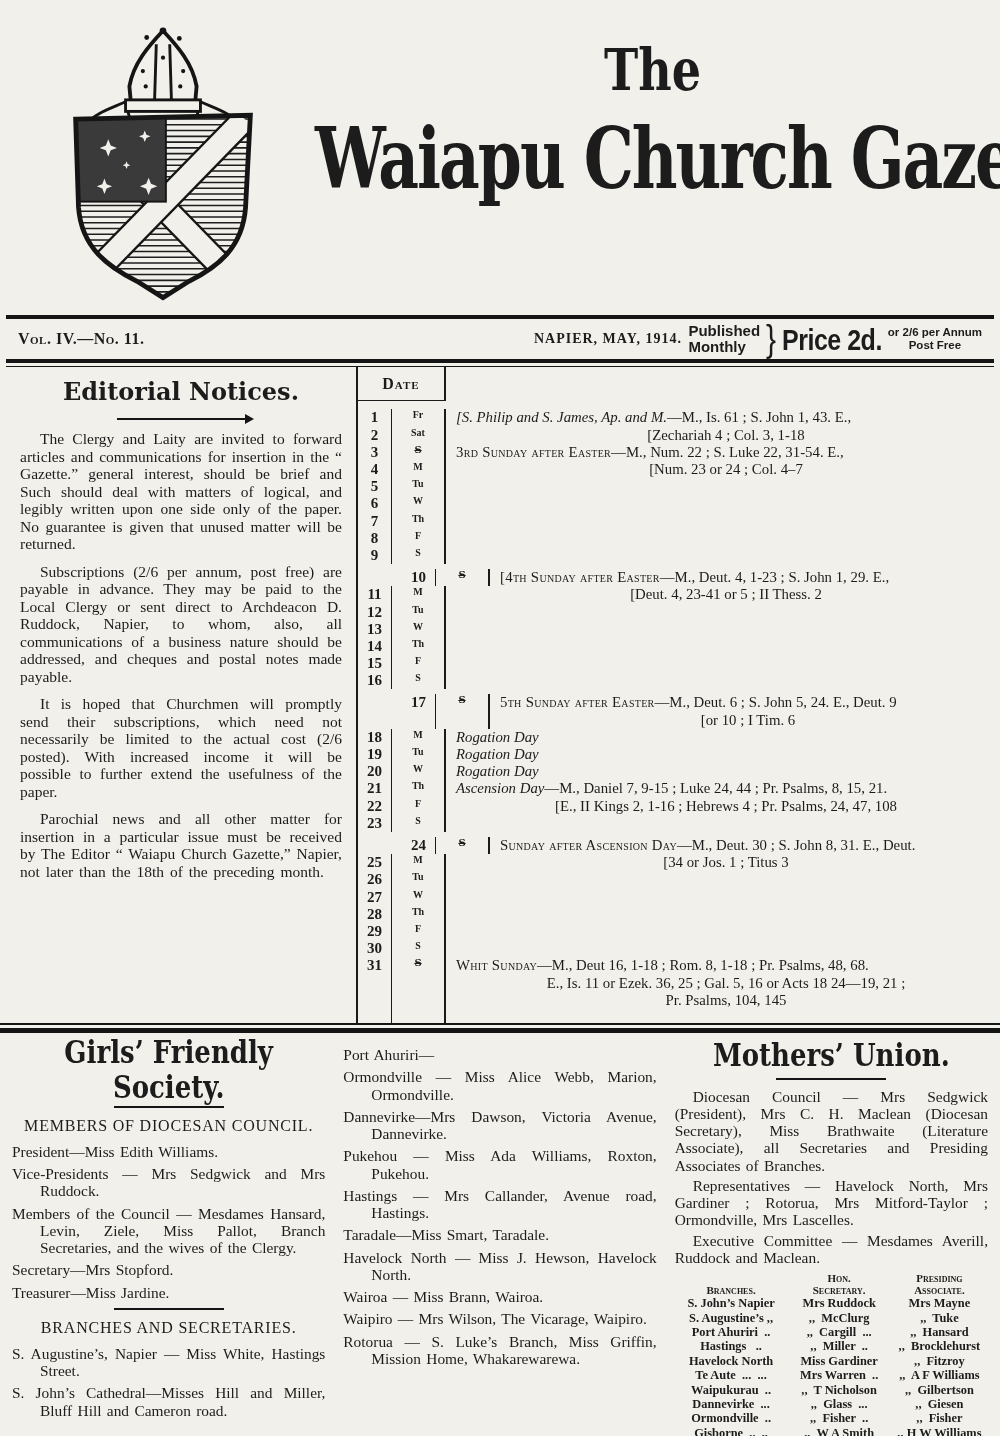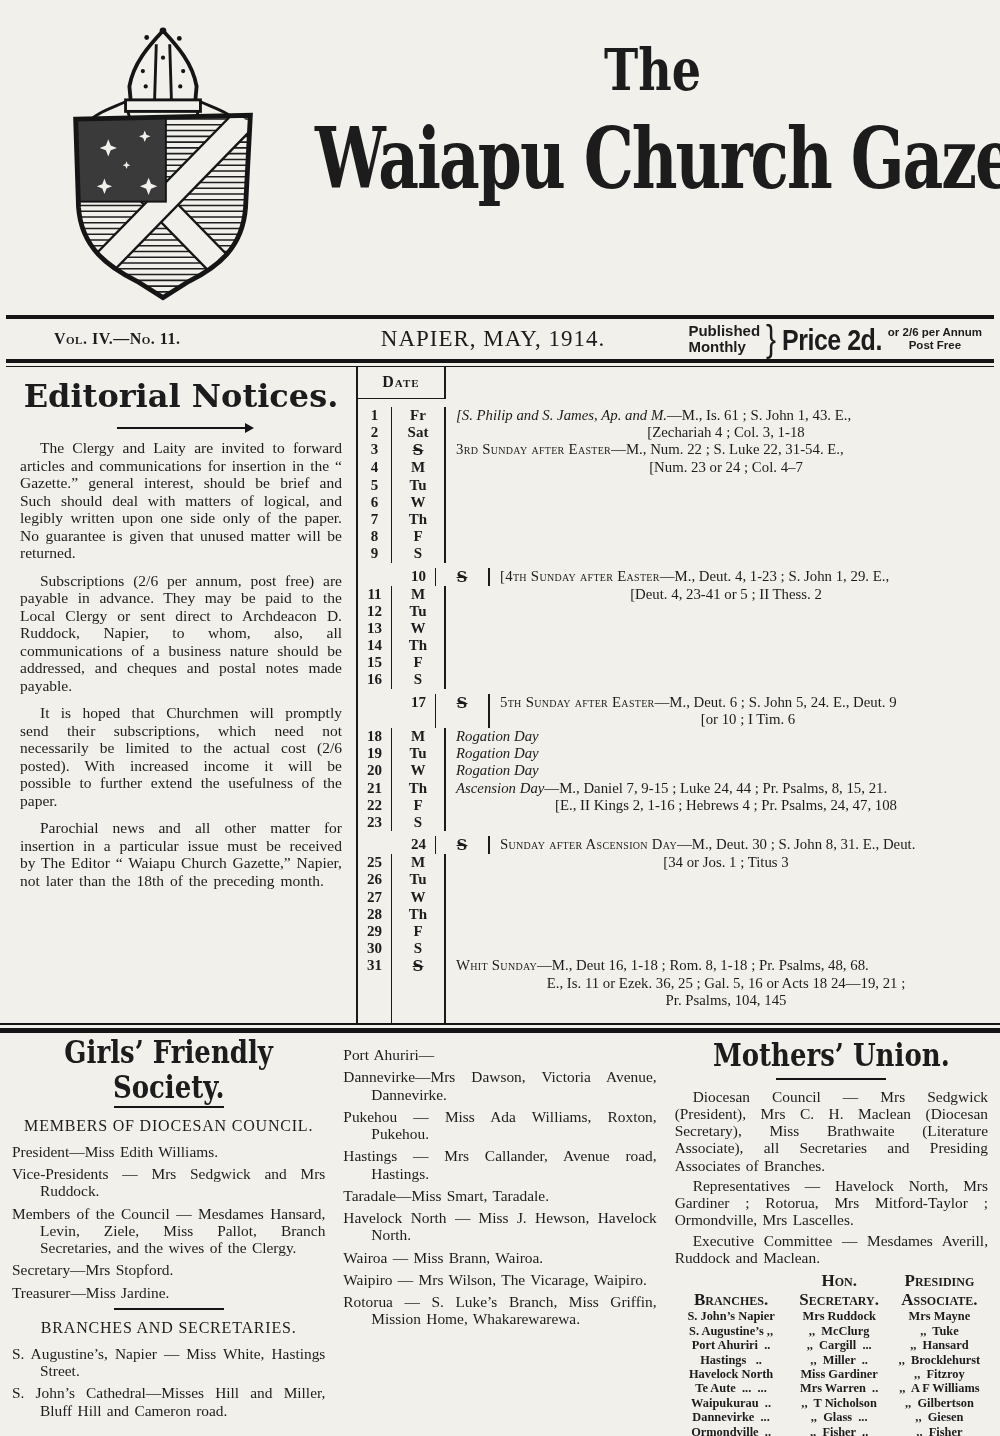--- a/index.html
+++ b/index.html
@@ -14,52 +14,52 @@
   
   .masthead{position:relative;height:294px;margin-top:21px;}
   .crest{position:absolute;left:24px;top:4px;width:278px;height:288px;}
   .mast-text{position:absolute;left:315px;top:26px;width:675px;text-align:center;}
   .blet{font-family:"DejaVu Serif",serif;font-weight:700;display:inline-block;}
   .mast-the{font-size:46px;transform:scaleY(1.25);line-height:1;}
   .mast-title{font-size:63px;letter-spacing:-2px;transform:scaleY(1.35);line-height:1;margin-top:34px;white-space:nowrap;}
 
   .rule-a{height:4px;background:#151515;margin:0 6px;}
   .publine{height:40px;display:flex;align-items:center;padding:0 18px;justify-content:space-between;}
-  .vol{font-size:16px;font-weight:700;font-variant:small-caps;letter-spacing:.5px;width:250px;margin-left:36px;}
-  .placedate{font-size:23px;font-weight:400;letter-spacing:1px;text-align:center;flex:1;}
+  .vol{font-size:16px;font-weight:700;font-variant:small-caps;letter-spacing:.5px;width:250px;}
+  .placedate{font-size:14px;font-weight:700;letter-spacing:1px;text-align:right;flex:1;}
   .pricing{display:flex;align-items:center;gap:6px;width:300px;justify-content:flex-end;
            font-family:"Liberation Sans","DejaVu Sans",sans-serif;}
   .pub-stack{font-size:15px;font-weight:700;line-height:1.05;text-align:left;}
   .brace{font-size:30px;font-weight:400;transform:scaleY(1.2);}
   .price{font-size:25px;font-weight:700;transform:scaleY(1.2);letter-spacing:-.5px;white-space:nowrap;}
   .annum-stack{font-size:11.5px;font-weight:700;line-height:1.1;text-align:center;}
   .rule-b{margin:0 6px;border-top:4px solid #151515;border-bottom:1px solid #151515;height:3px;}
 
   
   .main{display:flex;height:656px;}
   .editorial{width:358px;padding:10px 14px 0 20px;border-right:2px solid #1b1b1b;box-sizing:border-box;}
-  .ed-head{text-align:center;font-size:32px;}
+  .ed-head{text-align:center;font-size:24px;}
   .rule-arrow{position:relative;width:128px;border-top:2px solid #151515;margin:12px auto 10px;}
   .rule-arrow:after{content:"";position:absolute;right:-9px;top:-6px;
     border-left:9px solid #151515;border-top:5px solid transparent;border-bottom:5px solid transparent;}
   .ed-para{font-size:15.5px;line-height:1.13;text-align:justify;text-indent:20px;
     margin:0 0 10px;word-spacing:2px;}
 
   .calendar{flex:1;display:flex;flex-direction:column;}
   .cal-header{display:grid;grid-template-columns:88px 1fr;height:38px;}
   .cal-header .hd-date{border-right:2px solid #1b1b1b;border-bottom:1.5px solid #1b1b1b;
     display:flex;align-items:center;justify-content:center;
     font-variant:small-caps;font-weight:700;font-size:16px;letter-spacing:1px;}
   .cal-header .hd-title{border-bottom:1.5px solid #1b1b1b;display:flex;align-items:center;justify-content:center;
     font-family:"Liberation Sans","DejaVu Sans",sans-serif;font-weight:700;font-size:18px;letter-spacing:1.5px;}
   .cal-body{flex:1;display:flex;flex-direction:column;padding-top:8px;}
   .cal-row{display:grid;grid-template-columns:34px 54px 1fr;min-height:17.2px;}
   .cal-row.sp{margin-top:5px;padding-left:44px;}
   .c-num{text-align:center;font-weight:700;font-size:15px;border-right:1.2px solid #1b1b1b;}
-  .c-day{text-align:center;font-weight:700;font-size:15px;border-right:2px solid #1b1b1b;}
+  .c-day{text-align:center;font-weight:700;font-size:10px;border-right:2px solid #1b1b1b;}
   .c-day .sunsym{text-decoration:line-through;font-family:"DejaVu Serif",serif;}
   .c-lines{padding:0 4px 0 10px;font-size:14.8px;}
   .c-lines .line{line-height:17.2px;white-space:nowrap;}
   .c-lines .line.center{text-align:center;white-space:normal;}
   .it{font-style:italic;}
   .sc{font-variant:small-caps;letter-spacing:.3px;}
   .cal-fill{flex:1;display:grid;grid-template-columns:34px 54px 1fr;min-height:14px;}
   .cal-fill .f1{border-right:1.2px solid #1b1b1b;}
   .cal-fill .f2{border-right:2px solid #1b1b1b;}
 
@@ -71,21 +71,21 @@
   .b-head{text-align:center;font-size:26px;display:block;line-height:1.1;}
   .b-head .blet{font-size:26px;transform:scaleY(1.2);}
   .hrule{width:110px;border-top:2px solid #151515;margin:7px auto 8px;}
   .caps-head{text-align:center;font-size:16px;letter-spacing:.8px;line-height:1.3;margin:2px 0 6px;}
   .entry{font-size:15.4px;line-height:1.12;text-align:justify;margin:5px 0;
     padding-left:28px;text-indent:-28px;word-spacing:1.5px;}
   .mu-para{font-size:15.4px;line-height:1.12;text-align:justify;text-indent:18px;margin:0 0 3px;word-spacing:1.5px;}
 
   .mu-table{width:100%;border-collapse:collapse;margin-top:6px;
     font-size:12.4px;line-height:1.16;}
-  .mu-table th{font-variant:small-caps;font-weight:700;font-size:17px;
+  .mu-table th{font-variant:small-caps;font-weight:700;font-size:11px;
     text-align:center;vertical-align:bottom;padding:0;line-height:1.1;}
   .mu-table td{padding:0;white-space:pre;font-weight:700;text-align:center;}
   .mu-table td:nth-child(1){width:36%;}
   .mu-table td:nth-child(2){width:33%;}
   .mu-table td:nth-child(3){width:31%;}
 </style>
 </head>
 <body>
 
 <div class="page">
@@ -431,20 +431,21 @@
       <div class="caps-head">BRANCHES AND SECRETARIES.</div>
       <div id="gfs-branches">
           <p class="entry">S. Augustine’s, Napier — Miss White, Hastings Street.</p>
           <p class="entry">S. John’s Cathedral—Misses Hill and Miller, Bluff Hill and Cameron road.</p>
         </div>
     </div>
 
     <div class="bcol">
       <div id="branch-cont">
           <p class="entry">Port Ahuriri—</p>
+          <p class="entry">Ormondville — Miss Alice Webb, Marion, Ormondville.</p>
           <p class="entry">Dannevirke—Mrs Dawson, Victoria Avenue, Dannevirke.</p>
           <p class="entry">Pukehou — Miss Ada Williams, Roxton, Pukehou.</p>
           <p class="entry">Hastings — Mrs Callander, Avenue road, Hastings.</p>
           <p class="entry">Taradale—Miss Smart, Taradale.</p>
           <p class="entry">Havelock North — Miss J. Hewson, Havelock North.</p>
           <p class="entry">Wairoa — Miss Brann, Wairoa.</p>
           <p class="entry">Waipiro — Mrs Wilson, The Vicarage, Waipiro.</p>
           <p class="entry">Rotorua — S. Luke’s Branch, Miss Griffin, Mission Home, Whakarewarewa.</p>
         </div>
     </div>

